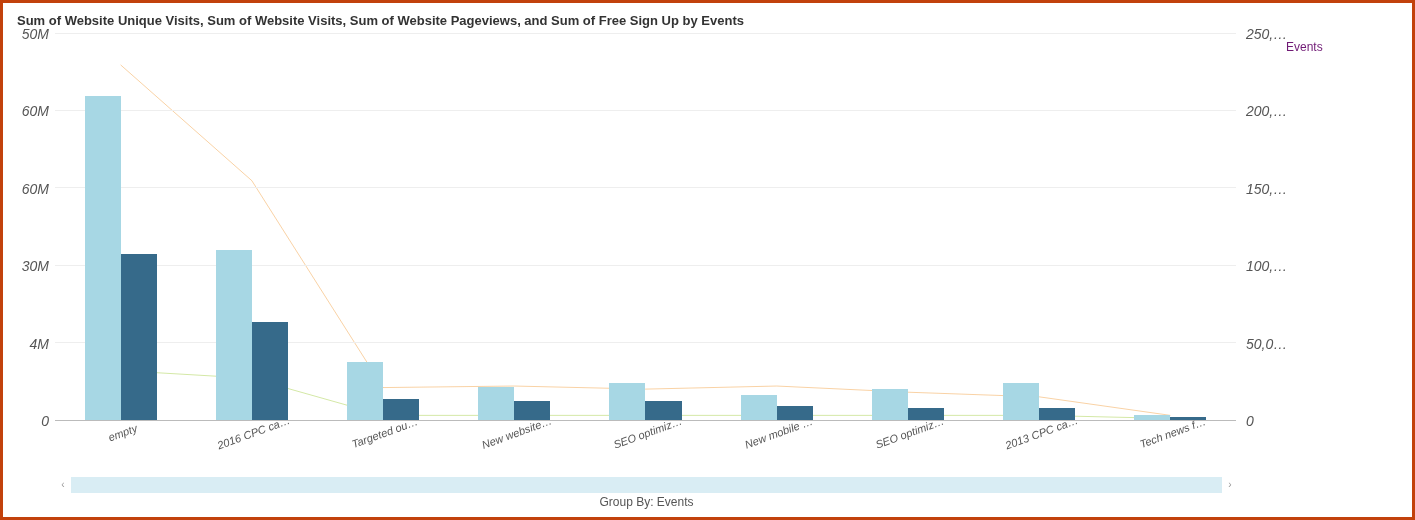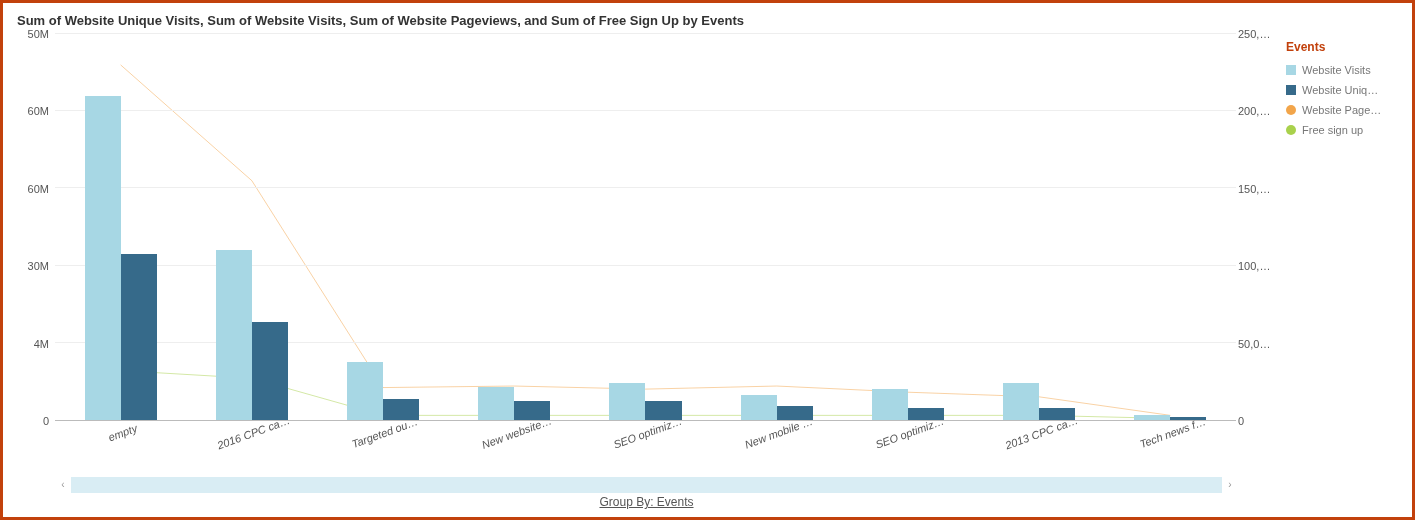--- a/index.html
+++ b/index.html
@@ -47,28 +47,29 @@
     position: relative;
     flex-shrink: 0;
   }
   .yaxis-right {
     width: 40px;
     position: relative;
     flex-shrink: 0;
   }
   .ytick, .ytick-r {
     position: absolute;
-    font-size: 11px;
+    font-size: 14px;
     color: #555;
     line-height: 1;
     transform: translateY(-50%);
     white-space: nowrap;
+    font-style: italic;
   }
   .ytick { right: 6px; text-align: right; }
-  .ytick-r { left: 2px; text-align: left; }
+  .ytick-r { left: 10px; text-align: left; }
   .plot {
     flex: 1;
     position: relative;
     border-bottom: 1px solid #bbb;
     min-width: 0;
   }
   .grid {
     position: absolute;
     left: 0; right: 0;
     border-top: 1px solid #eee;
@@ -122,32 +123,31 @@
     text-align: center;
     color: #999;
   }
   .scroll-btn.left { left: 0; }
   .scroll-btn.right { right: 0; }
   .xaxis-label {
     text-align: center;
     font-size: 12px;
     color: #555;
     margin-top: 2px;
-    text-decoration: underline;
   }
   .legend {
     width: 112px;
     flex-shrink: 0;
     padding-left: 10px;
     font-size: 12px;
   }
   .legend-title {
-    color: #c2410c;
+    color: #701a75;
     margin: 6px 0 10px 0;
-    font-weight: 700;
+    font-weight: 400;
   }
   .legend-item {
     display: flex;
     align-items: center;
     margin-bottom: 8px;
     cursor: pointer;
   }
   .swatch {
     width: 10px;
     height: 10px;
@@ -260,33 +260,15 @@
       <div class="scrollbar">
         <div class="scroll-btn left">‹</div>
         <div class="scroll-btn right">›</div>
       </div>
 
       <div class="xaxis-label">Group By: Events</div>
     </div>
 
     <div class="legend">
       <div class="legend-title">Events</div>
-      <div id="legend-items">
-          <div class="legend-item">
-            <span class="swatch" style="background: rgb(167, 215, 228);"></span>
-            <span class="legend-label">Website Visits</span>
-          </div>
-          <div class="legend-item">
-            <span class="swatch" style="background: rgb(54, 106, 138);"></span>
-            <span class="legend-label">Website Uniq…</span>
-          </div>
-          <div class="legend-item">
-            <span class="swatch circle" style="background: rgb(242, 165, 74);"></span>
-            <span class="legend-label">Website Page…</span>
-          </div>
-          <div class="legend-item">
-            <span class="swatch circle" style="background: rgb(169, 209, 76);"></span>
-            <span class="legend-label">Free sign up</span>
-          </div>
-        </div>
     </div>
   </div>
 </div>
 
 </body></html>

